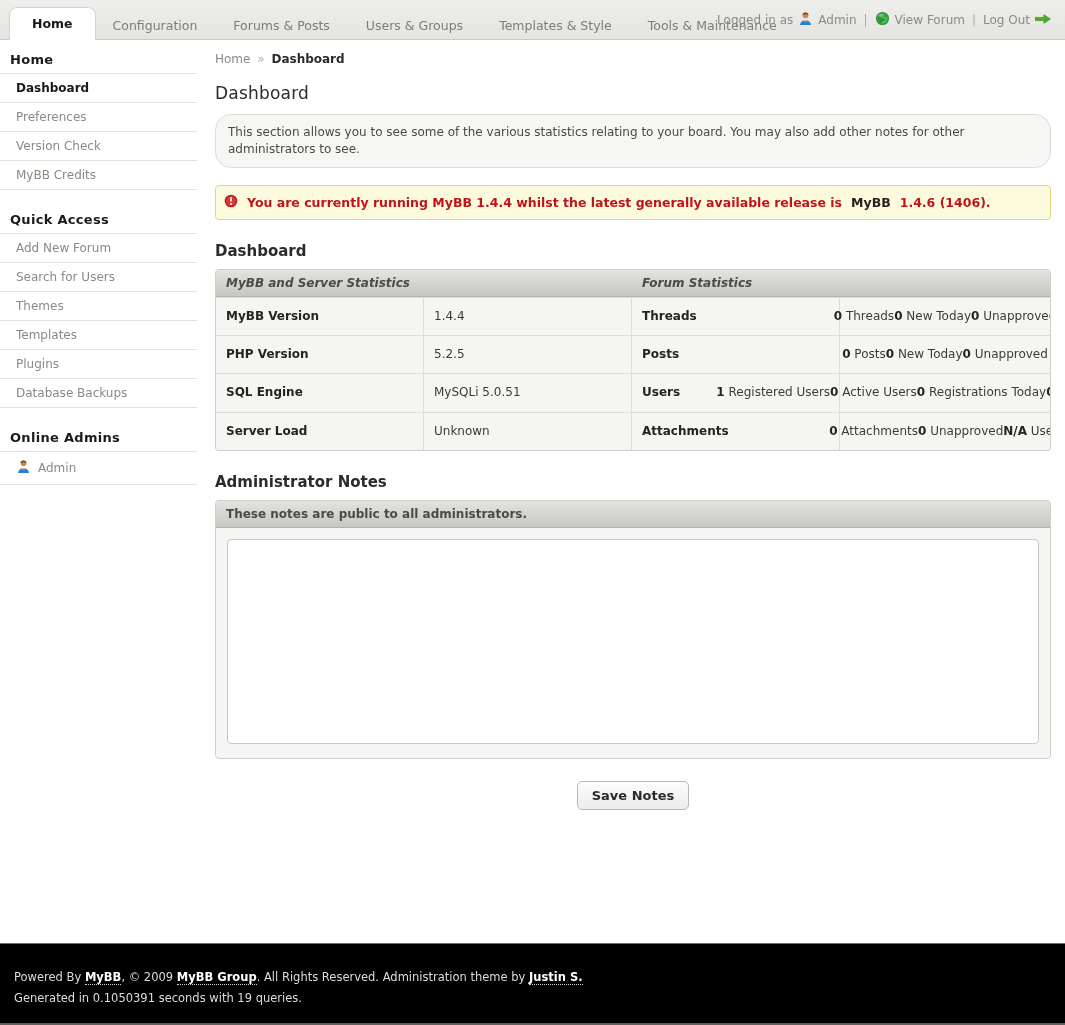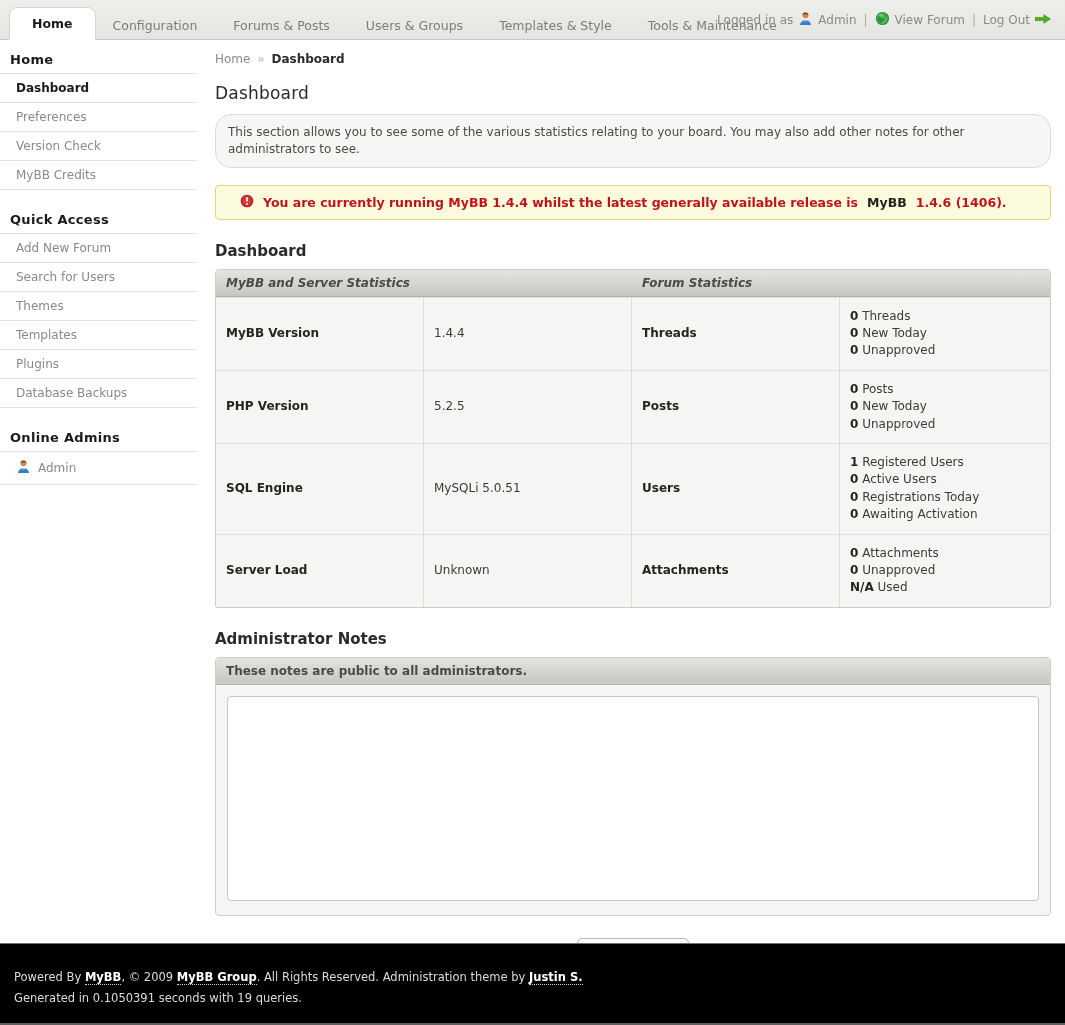--- a/index.html
+++ b/index.html
@@ -151,21 +151,21 @@
     font-size: 12px;
     color: #4a4a46;
     line-height: 1.4;
   }
 
   .warnbox {
     margin-top: 17px;
     background: #fdfbdd;
     border: 1px solid #e3d67a;
     border-radius: 4px;
-    padding: 8px 24px;
+    padding: 8px 8px;
     font-size: 12.5px;
     font-weight: bold;
     color: #c0141a;
     display: flex;
     align-items: center;
     gap: 9px;
   }
   .warnbox .wtxt-dark { color: #26221e; }
 
   
@@ -197,21 +197,21 @@
     font-size: 12px;
     color: #3b3b37;
     display: flex;
     align-items: center;
     line-height: 1.45;
   }
   .scell.label { font-weight: bold; color: #26241f; }
   .c1 { width: 208px; border-right: 1px solid #dededa; }
   .c2 { width: 208px; border-right: 1px solid #dededa; }
   .c3 { width: 208px; border-right: 1px solid #dededa; }
-  .c4 { width: 210px; flex-direction: column; align-items: flex-start; justify-content: center; }
+  .c4 { width: 210px; flex-direction: row; align-items: flex-start; justify-content: center; }
   .c4 .ln { white-space: nowrap; }
   .c4 .ln b { font-weight: bold; color: #26241f; }
 
   
   .notes-panel {
     border: 1px solid #cfcfca;
     border-radius: 4px;
     overflow: hidden;
     background: #f5f5f3;
   }

